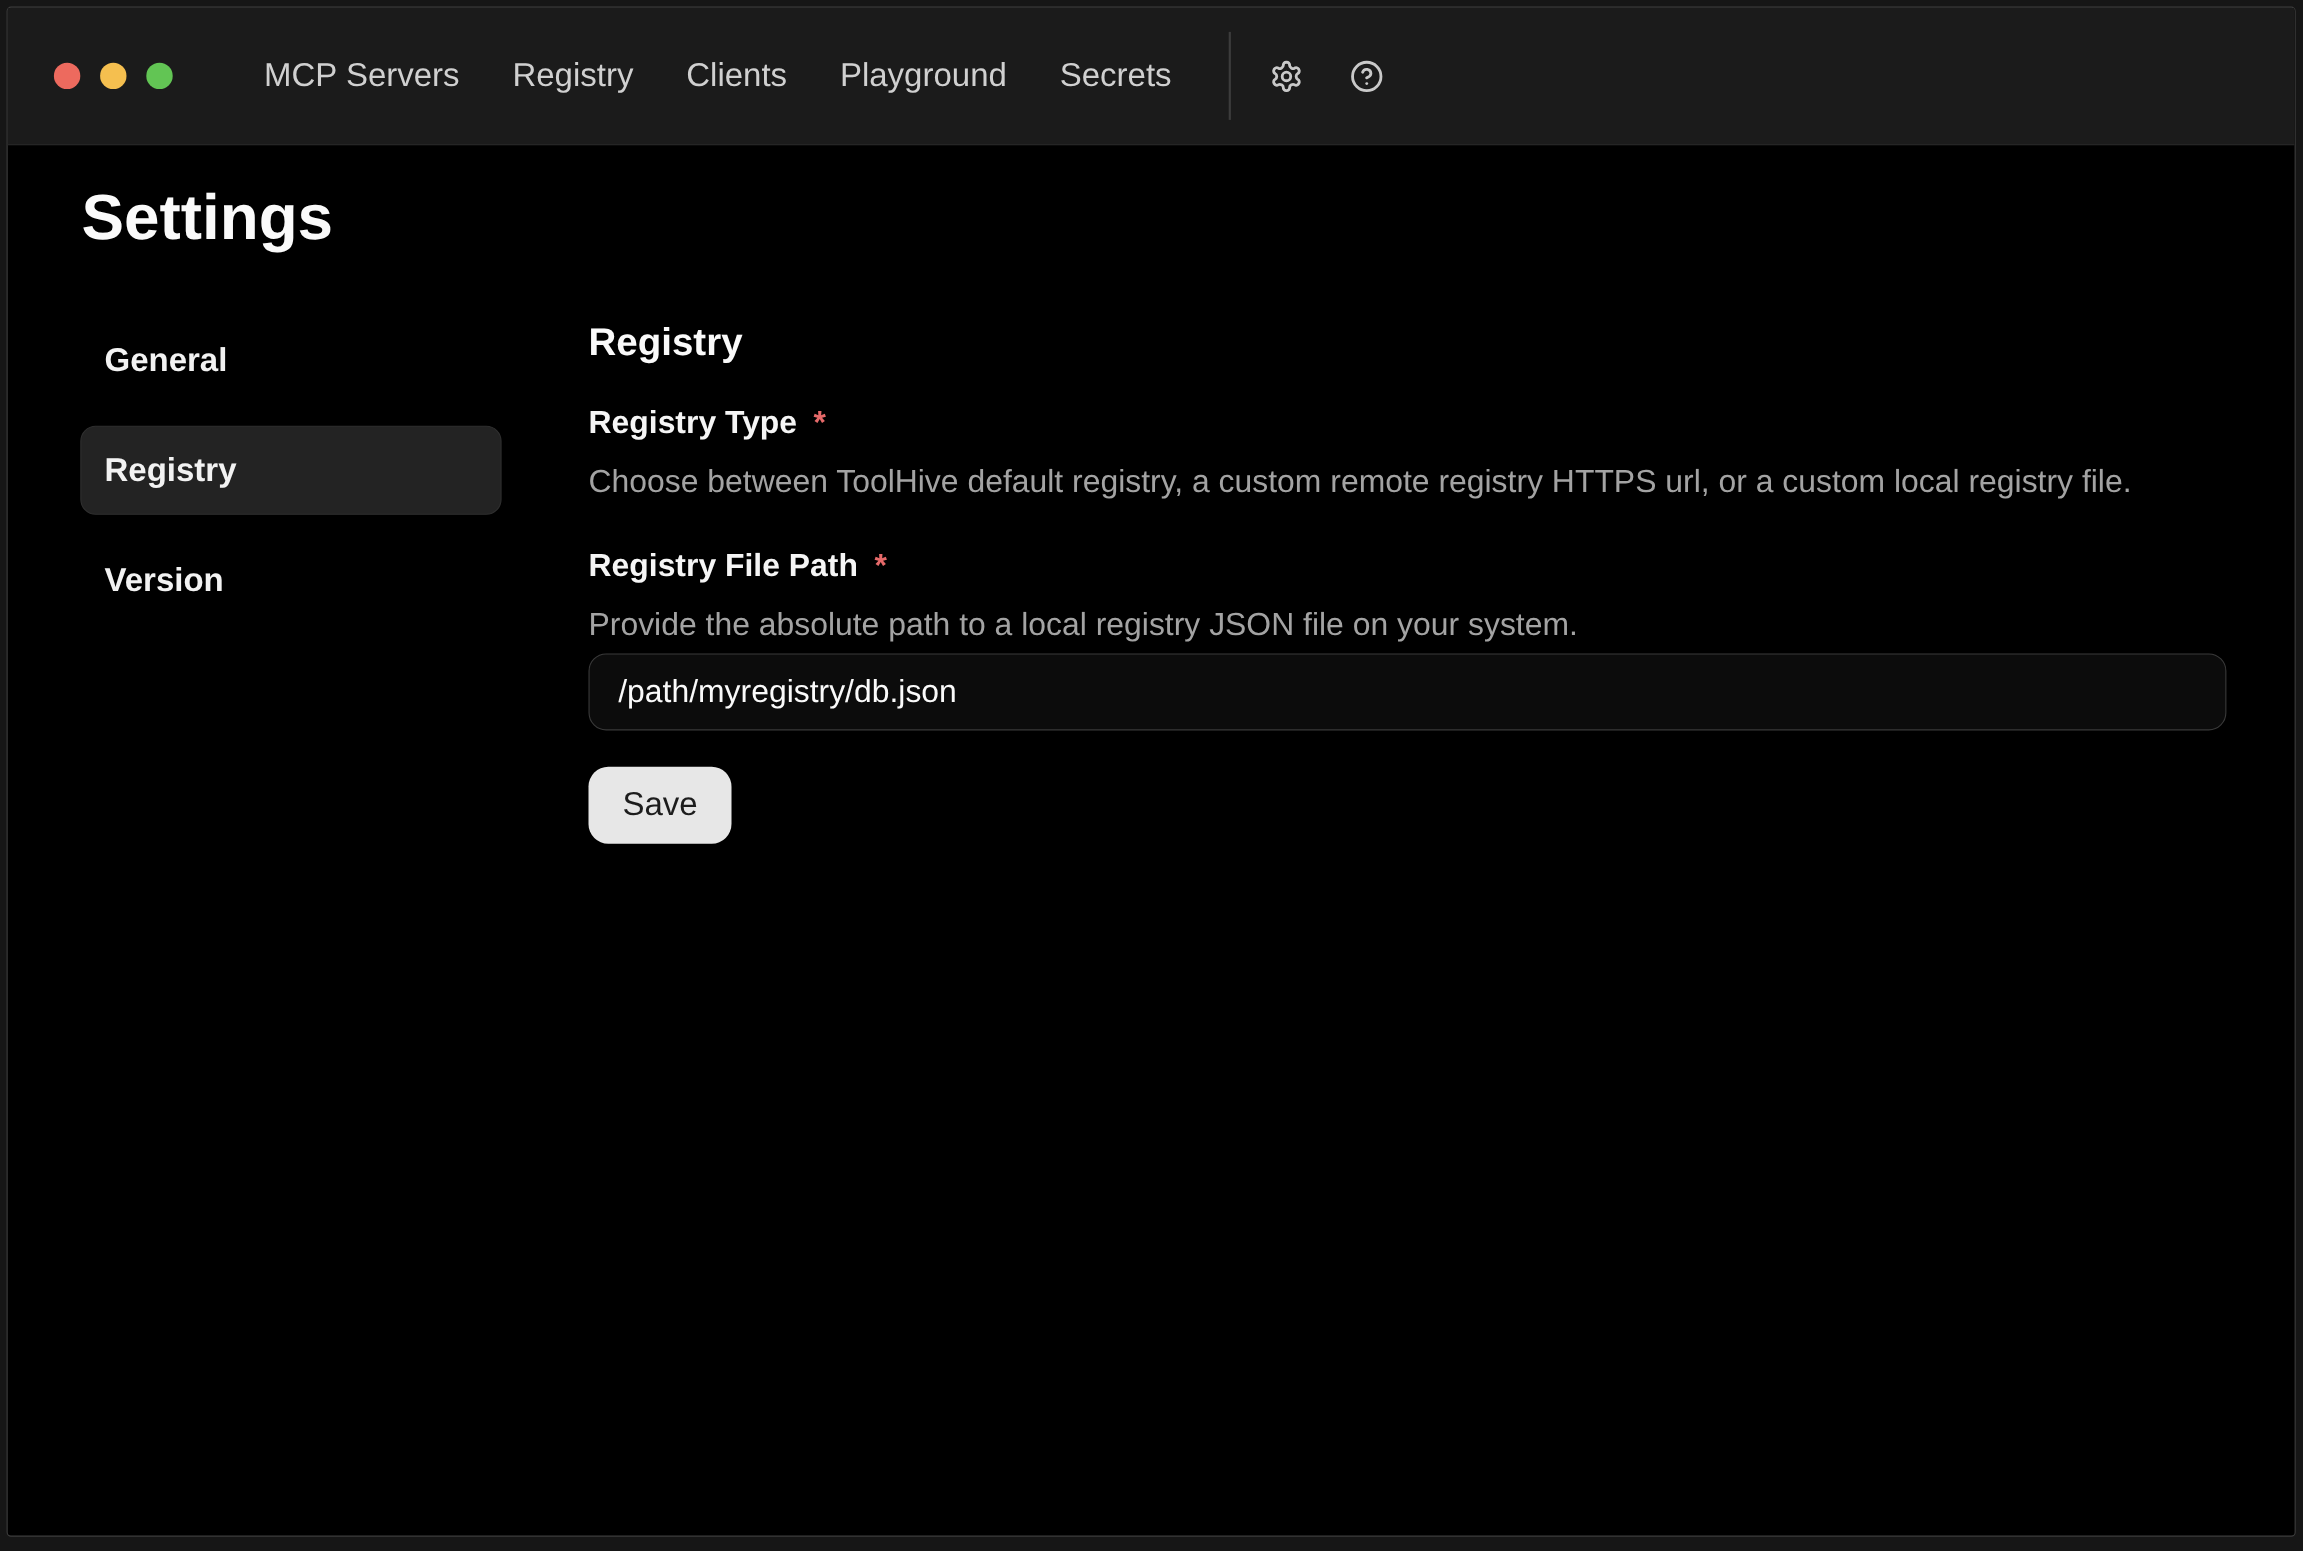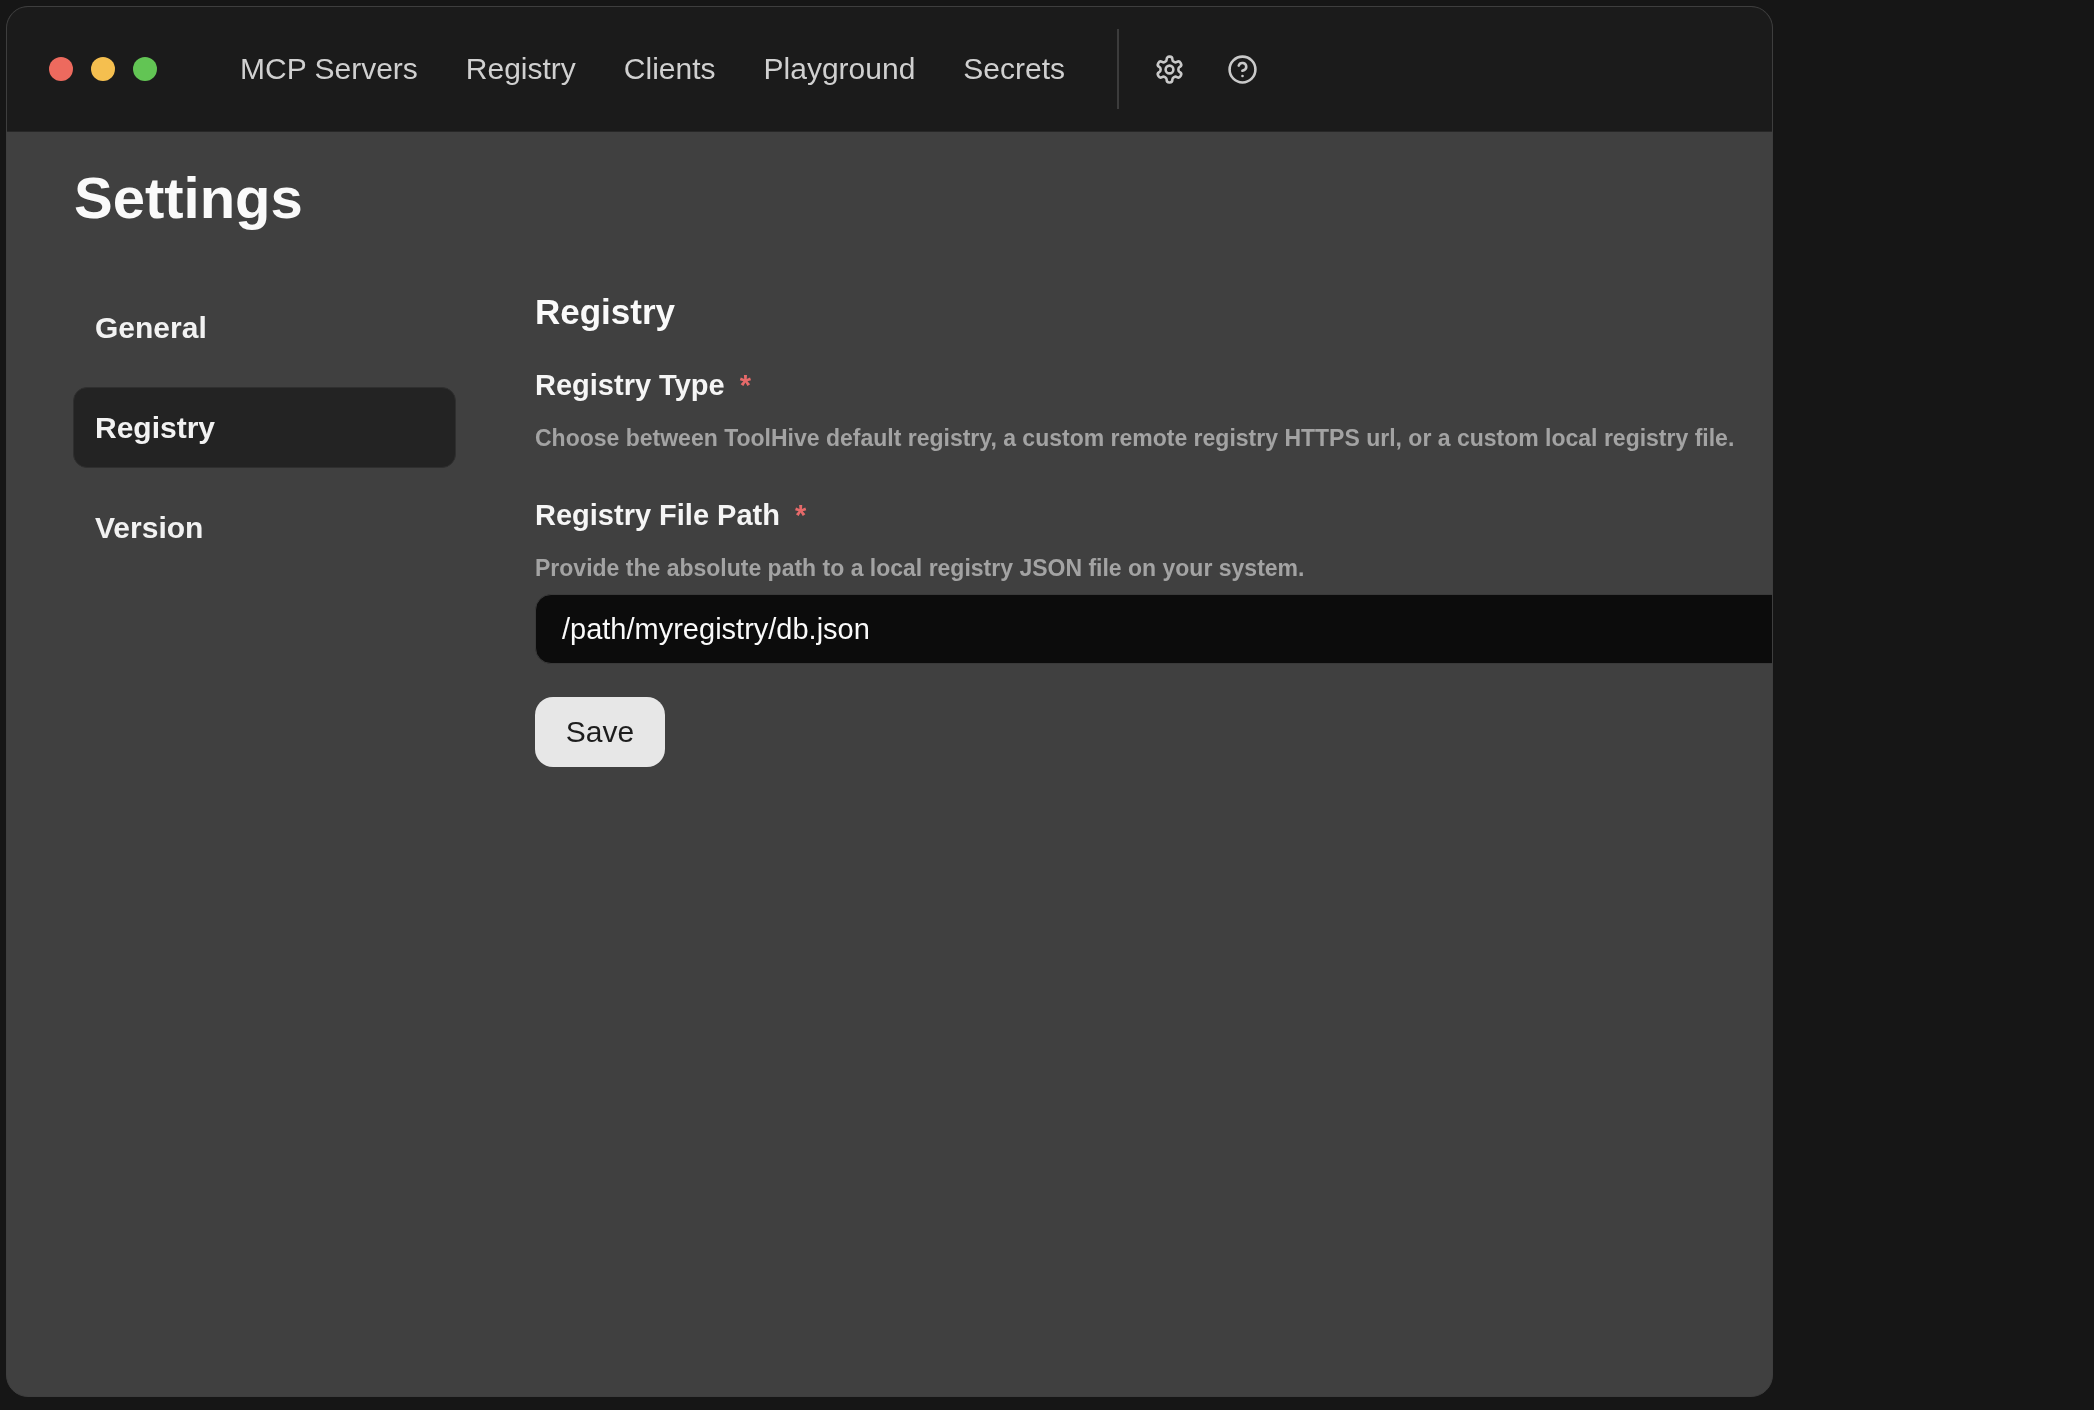--- a/index.html
+++ b/index.html
@@ -5,24 +5,24 @@
   * { margin:0; padding:0; box-sizing:border-box; }
   html,body { width:2094px; height:1410px; }
   body {
     background:#161616;
     font-family:"Liberation Sans", sans-serif;
     position:relative;
     overflow:hidden;
   }
   .window {
     position:absolute; left:6px; top:6px;
-    width:1767px; height:1391px;
-    background:#404040;
+    width:2081px; height:1391px;
+    background:#000000;
     border:1px solid #3e3e3e;
-    border-radius:22px;
+    border-radius:4px;
     overflow:hidden;
   }
   
   .topbar {
     position:absolute; top:0; left:0; right:0; height:125px;
     background:#1b1b1b;
     border-bottom:1px solid #272727;
     display:flex; align-items:center;
   }
   .traffic { display:flex; gap:18px; margin-left:42px; }
@@ -54,21 +54,21 @@
   .side-item.selected { background:#232323; border-color:#2f2f2f; }
   .main { position:absolute; left:528px; top:284px; width:1489px; }
   .section-heading { font-size:35px; font-weight:700; color:#fafafa; line-height:42px; }
   .field-label {
     margin-top:36px; display:flex; align-items:flex-start;
     font-size:29px; font-weight:600; color:#f5f5f5; line-height:32px;
   }
   .field-label.second { margin-top:45px; }
   .req-marker { color:#e66a6a; margin-left:15px; font-weight:600; }
   .field-desc {
-    margin-top:21px; font-size:23px; font-weight:700;
+    margin-top:21px; font-size:29px; font-weight:400;
     color:#a3a3a3; line-height:32px;
   }
   .field-desc.second { }
   .select-btn {
     margin-top:20px; width:427px; height:68px;
     background:transparent; border:1px solid #404040; border-radius:22px;
     display:flex; align-items:center; justify-content:space-between;
     padding:0 22px 0 28px; cursor:pointer;
   }
   .select-value { color:#fafafa; font-size:29px; white-space:nowrap; }

